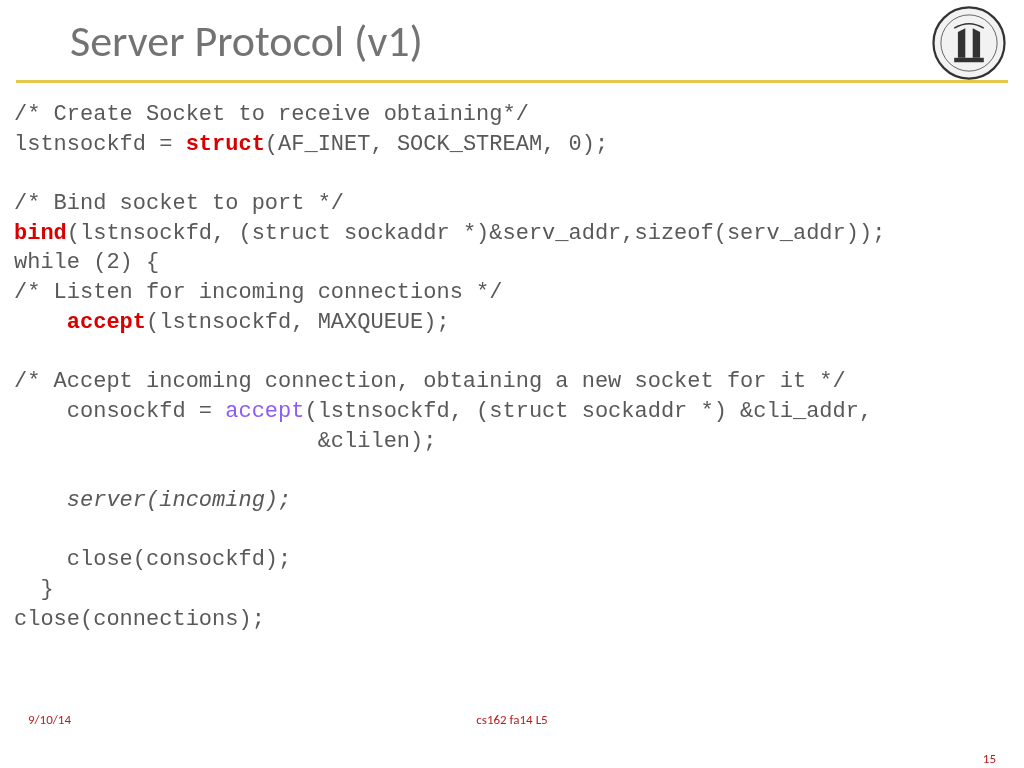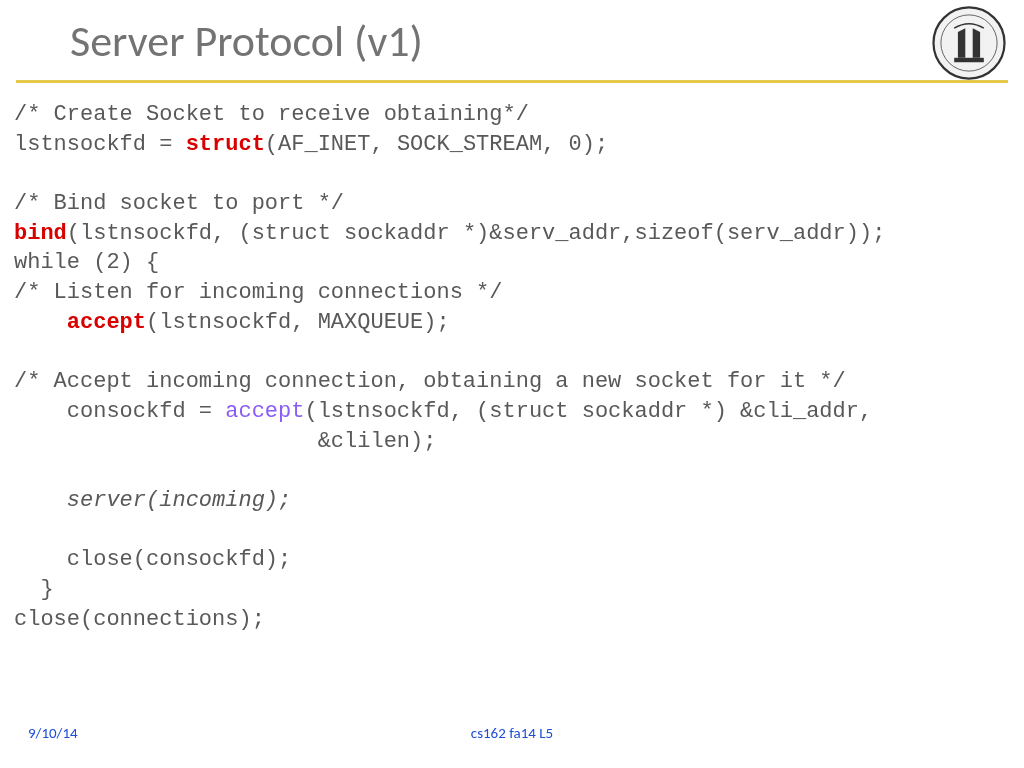--- a/index.html
+++ b/index.html
@@ -55,27 +55,27 @@
     font-size: 22px;
     line-height: 1.35;
     color: #595959;
     white-space: pre;
   }
   .kw-red-bold { color: #d90000; font-weight: bold; }
   .kw-red { color: #8b5cf6; text-align: center; }
   .italic { font-style: italic; }
   .footer {
     position: absolute;
-    bottom: 20px;
+    bottom: 32px;
     left: 0;
     right: 0;
     height: 24px;
     font-family: Calibri, Arial, sans-serif;
-    font-size: 15px;
-    color: #1d4ed8;
+    font-size: 13px;
+    color: #b91c1c;
   }
   .footer-left { position: absolute; left: 28px; }
   .footer-center { position: absolute; left: 0; right: 0; text-align: center; }
   .footer-right { position: absolute; right: 28px; margin-top: 39px; }
 </style>
 </head>
 <body>
 
 <div class="slide">
 

